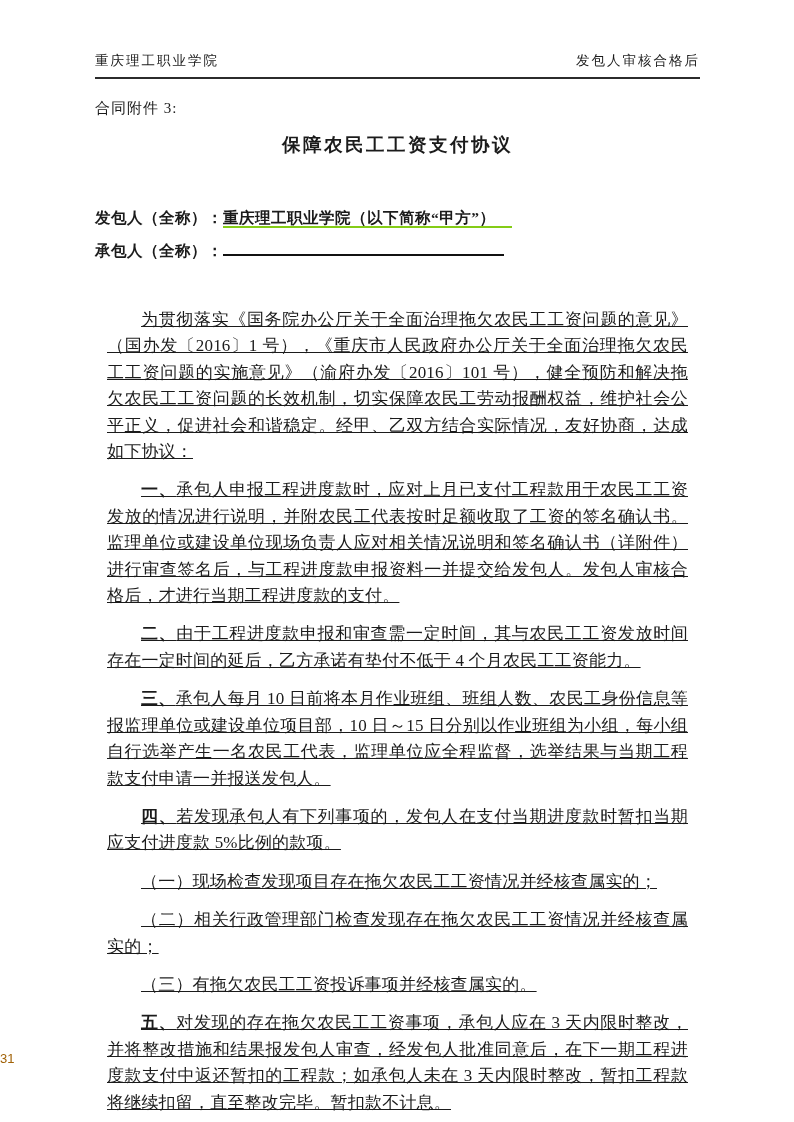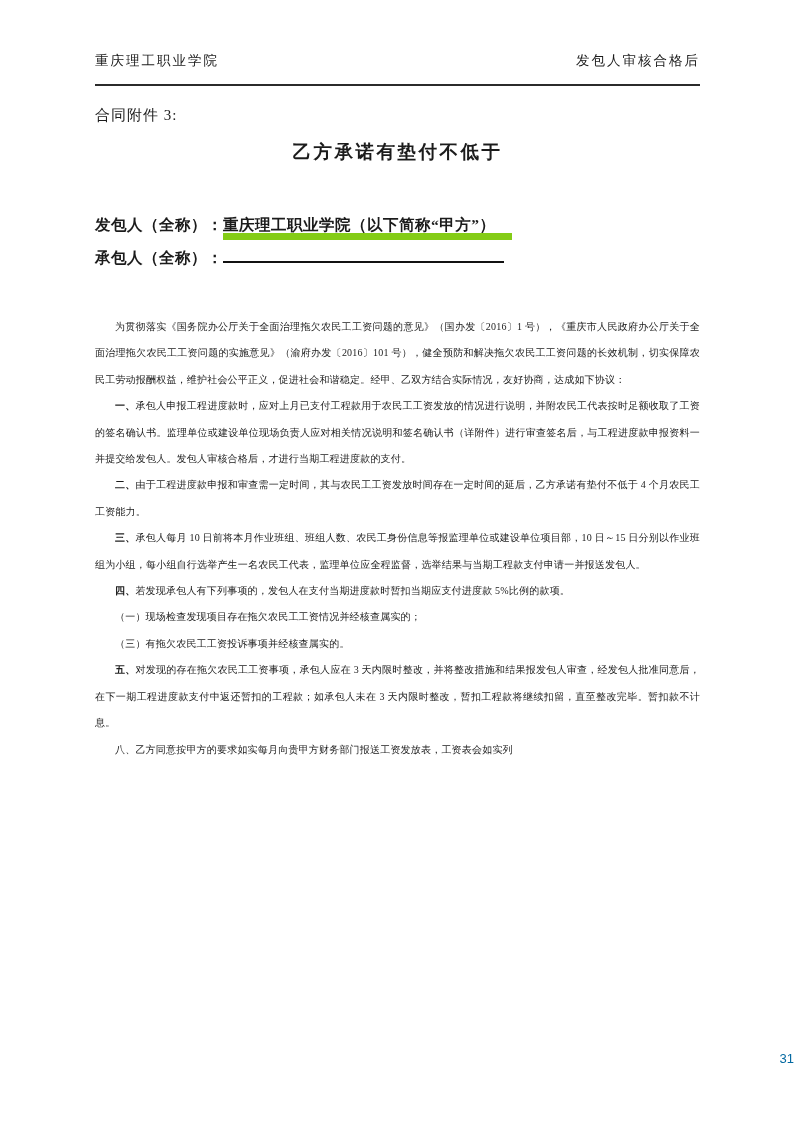--- a/index.html
+++ b/index.html
@@ -4,78 +4,79 @@
 <style>
   html,body{margin:0;padding:0;background:#e9e9e9;}
   .page{
     width:794px;height:1122px;box-sizing:border-box;
     margin:0 auto;background:#ffffff;color:#1b1b1b;
     padding:52px 94px 0 95px;position:relative;
     font-family:"Liberation Serif","DejaVu Serif",serif;
   }
   .header{
     display:flex;justify-content:space-between;align-items:flex-end;
-    border-bottom:2px solid #2b2b2b;padding-bottom:14px;
+    border-bottom:2px solid #2b2b2b;padding-bottom:7px;
     font-size:13.5px;letter-spacing:2px;
   }
   .attachment{margin-top:20px;font-size:15px;letter-spacing:1px;}
   .doc-title{
     margin-top:14px;text-align:center;font-size:18.5px;font-weight:700;
     letter-spacing:2.5px;
   }
   .parties{margin-top:44px;}
   .party-row{font-size:15.5px;font-weight:700;line-height:33px;letter-spacing:0.5px;}
-  .u-value{border-bottom:7px solid #84cc16;padding-right:16px;font-weight:700;}
+  .u-value{border-bottom:2px solid #84cc16;padding-right:16px;font-weight:700;}
   .u-blank{
     display:inline-block;width:281px;height:1.0em;
     border-bottom:2px solid #111;vertical-align:baseline;
   }
   .body{margin-top:40px;}
   .para{
-    margin:0;font-size:10px;line-height:26.4px;
-    text-align:justify;text-indent:2em;letter-spacing:0.2px;
+    margin:12px;font-size:17px;line-height:26.4px;
+    text-align:justify;text-indent:2em;letter-spacing:0.2px;text-decoration:underline;
   }
   .lead{font-weight:700;}
   .lead.regular{font-weight:400;}
   .page-number{
-    position:absolute;left:0;right:0;bottom:56px;text-align:right;
+    position:absolute;left:0;right:0;bottom:56px;text-align:left;
     font-size:13px;font-family:"Liberation Sans","DejaVu Sans",sans-serif;
-    color:#0369a1;
+    color:#a16207;
   }
 </style>
 </head>
 <body>
 
 <div class="page">
 
   <div class="header">
     <span>重庆理工职业学院</span>
     <span>发包人审核合格后</span>
   </div>
 
   <div class="attachment">合同附件 3:</div>
 
-  <div class="doc-title">乙方承诺有垫付不低于</div>
+  <div class="doc-title">保障农民工工资支付协议</div>
 
   <div class="parties">
     <div class="party-row">
       <span>发包人（全称）：</span><span class="u-value">重庆理工职业学院（以下简称“甲方”）</span>
     </div>
     <div class="party-row">
       <span>承包人（全称）：</span><span class="u-blank"></span>
     </div>
   </div>
 
   <div class="body">
     <p class="para"><span class="lead"></span><span>为贯彻落实《国务院办公厅关于全面治理拖欠农民工工资问题的意见》（国办发〔2016〕1 号），《重庆市人民政府办公厅关于全面治理拖欠农民工工资问题的实施意见》（渝府办发〔2016〕101 号），健全预防和解决拖欠农民工工资问题的长效机制，切实保障农民工劳动报酬权益，维护社会公平正义，促进社会和谐稳定。经甲、乙双方结合实际情况，友好协商，达成如下协议：</span></p>
     <p class="para"><span class="lead">一、</span><span>承包人申报工程进度款时，应对上月已支付工程款用于农民工工资发放的情况进行说明，并附农民工代表按时足额收取了工资的签名确认书。监理单位或建设单位现场负责人应对相关情况说明和签名确认书（详附件）进行审查签名后，与工程进度款申报资料一并提交给发包人。发包人审核合格后，才进行当期工程进度款的支付。</span></p>
     <p class="para"><span class="lead">二、</span><span>由于工程进度款申报和审查需一定时间，其与农民工工资发放时间存在一定时间的延后，乙方承诺有垫付不低于 4 个月农民工工资能力。</span></p>
     <p class="para"><span class="lead">三、</span><span>承包人每月 10 日前将本月作业班组、班组人数、农民工身份信息等报监理单位或建设单位项目部，10 日～15 日分别以作业班组为小组，每小组自行选举产生一名农民工代表，监理单位应全程监督，选举结果与当期工程款支付申请一并报送发包人。</span></p>
     <p class="para"><span class="lead">四、</span><span>若发现承包人有下列事项的，发包人在支付当期进度款时暂扣当期应支付进度款 5%比例的款项。</span></p>
     <p class="para"><span class="lead"></span><span>（一）现场检查发现项目存在拖欠农民工工资情况并经核查属实的；</span></p>
+    <p class="para"><span class="lead"></span><span>（二）相关行政管理部门检查发现存在拖欠农民工工资情况并经核查属实的；</span></p>
     <p class="para"><span class="lead"></span><span>（三）有拖欠农民工工资投诉事项并经核查属实的。</span></p>
     <p class="para"><span class="lead">五、</span><span>对发现的存在拖欠农民工工资事项，承包人应在 3 天内限时整改，并将整改措施和结果报发包人审查，经发包人批准同意后，在下一期工程进度款支付中返还暂扣的工程款；如承包人未在 3 天内限时整改，暂扣工程款将继续扣留，直至整改完毕。暂扣款不计息。</span></p>
     <p class="para"><span class="lead regular">八、</span><span>乙方同意按甲方的要求如实每月向贵甲方财务部门报送工资发放表，工资表会如实列</span></p>
   </div>
 
   <div class="page-number">31</div>
 
 </div>
 
 </body></html>

